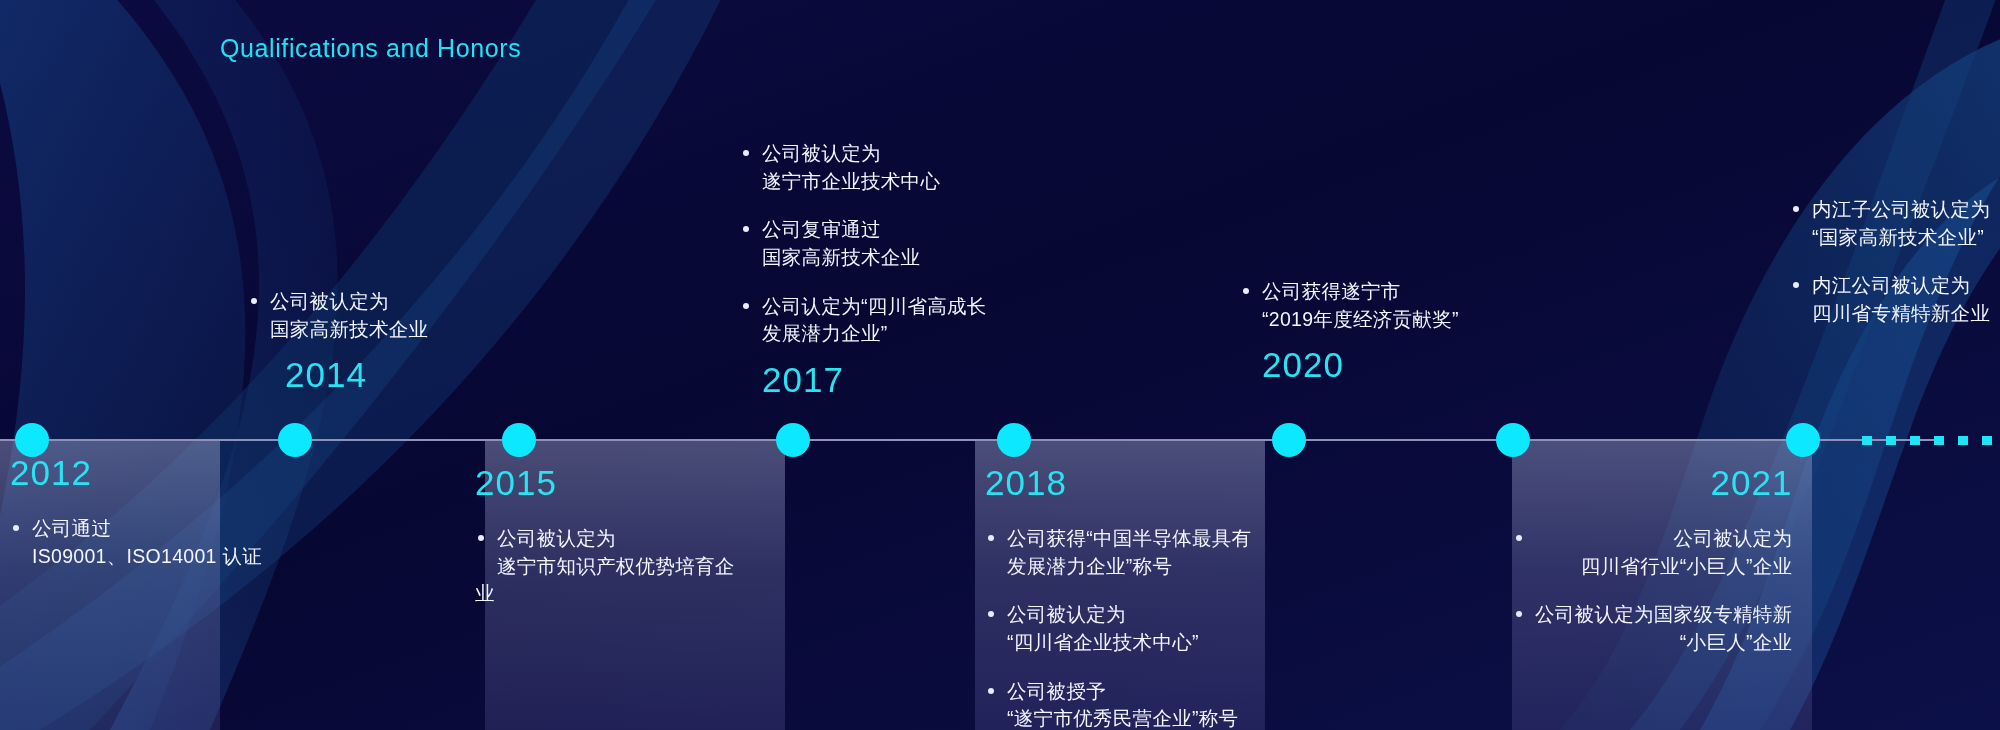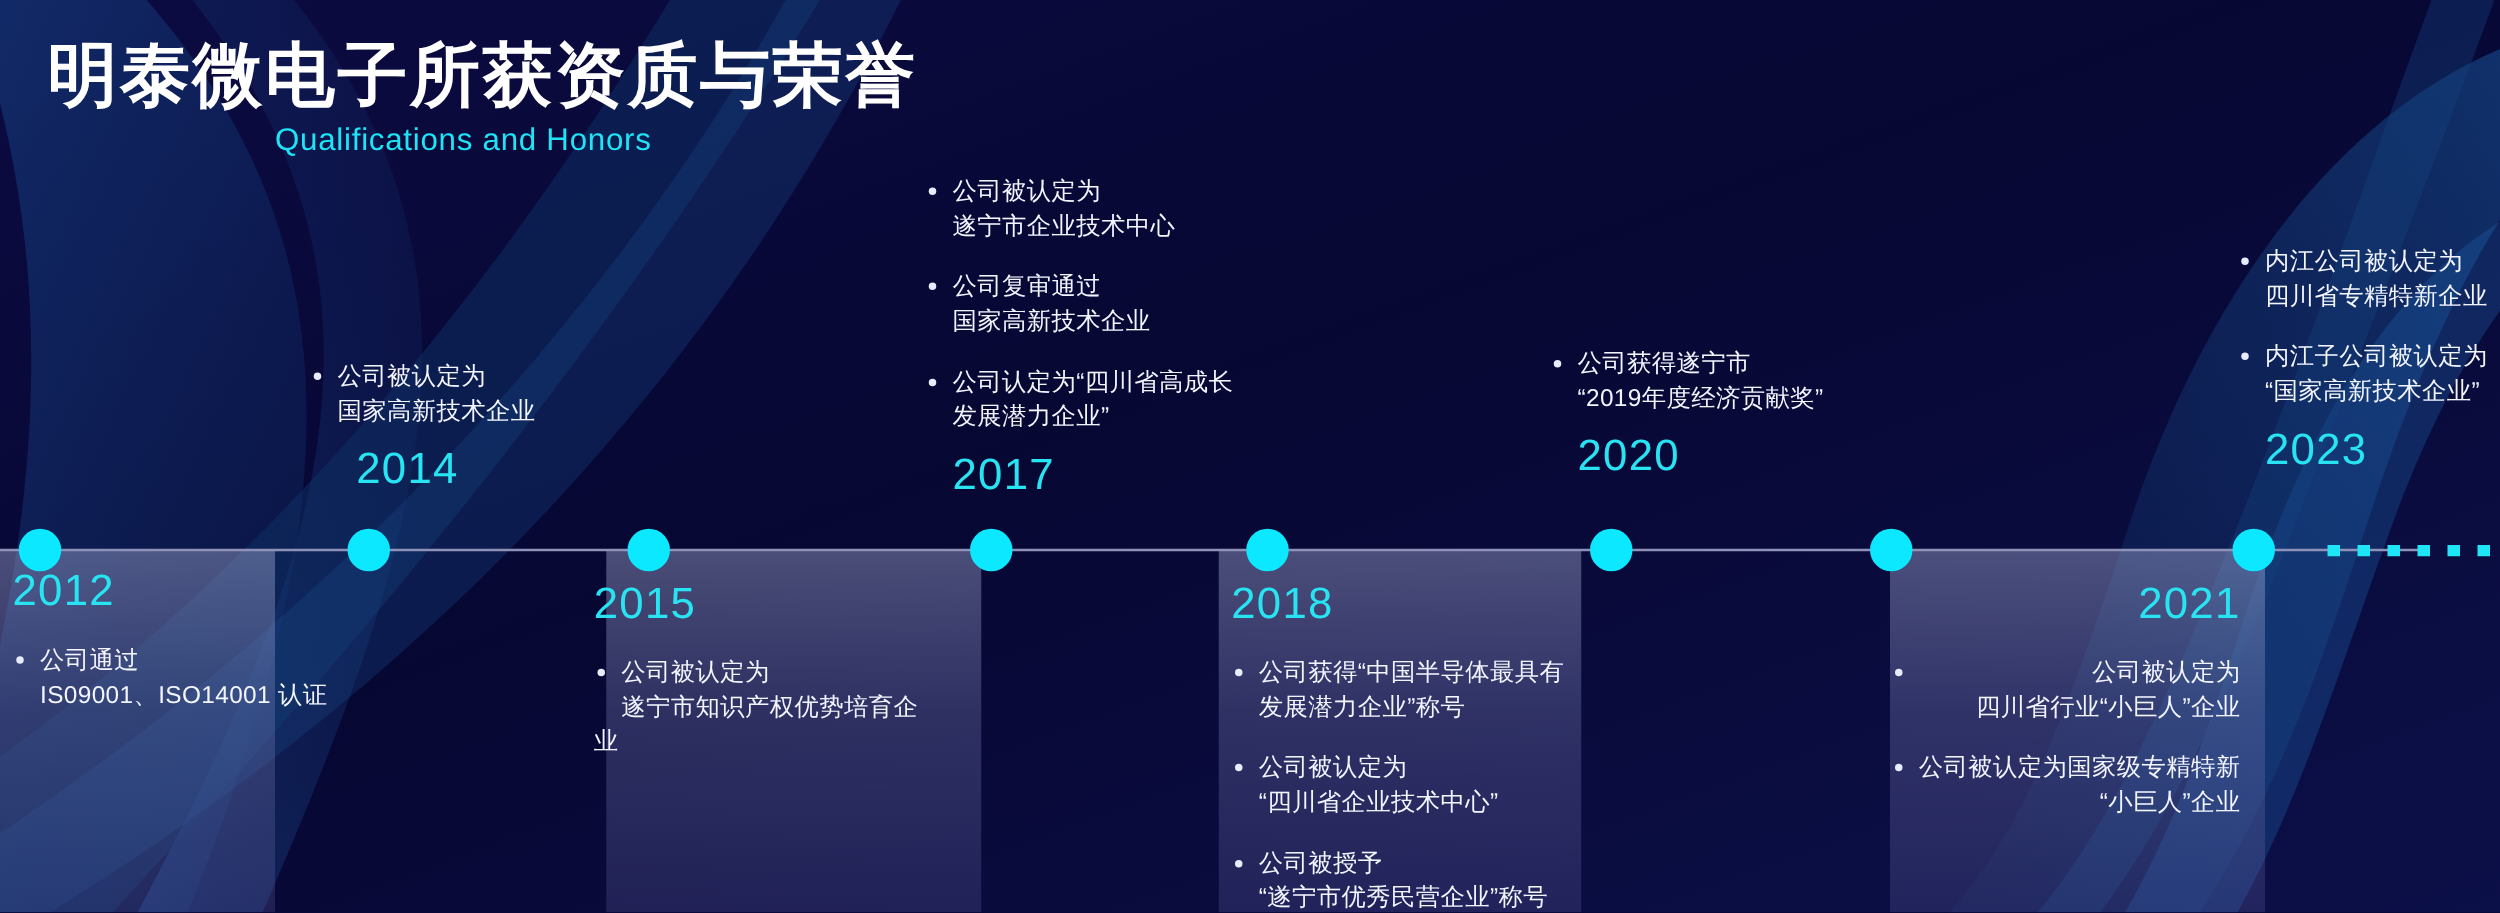--- a/index.html
+++ b/index.html
@@ -133,21 +133,20 @@
     <path d="M200,-40 C420,190 340,430 210,730 L110,730 C270,430 340,200 120,-40 Z" fill="url(#swoosh2)" opacity="0.7"></path>
     <path d="M560,-40 C430,180 250,430 -20,620 L-20,730 L90,730 C330,470 520,230 680,-40 Z" fill="#10356b" opacity="0.45"></path>
     <path d="M650,-40 C520,210 300,470 -20,680 L-20,730 L40,730 C380,520 600,260 740,-40 Z" fill="#1a4c8c" opacity="0.30"></path>
 
     <path d="M2060,20 C1880,60 1760,240 1700,430 C1650,580 1620,660 1560,730 L1760,730 C1830,620 1860,520 1900,400 C1950,250 2010,140 2060,110 Z" fill="url(#swooshR)" opacity="0.85"></path>
     <path d="M2060,150 C1930,190 1850,330 1800,480 C1765,590 1740,660 1700,730 L1790,730 C1840,640 1870,540 1910,430 C1960,290 2020,210 2060,190 Z" fill="#1f63ae" opacity="0.32"></path>
     <path d="M1960,-40 C1900,120 1840,300 1770,470 C1720,590 1680,670 1630,730 L1680,730 C1740,650 1790,540 1840,410 C1900,250 1960,100 2010,-40 Z" fill="#14407d" opacity="0.40"></path>
   </svg>
 
   <div class="header">
-    <div class="main-title">明泰微电子所获资质与荣誉</div>
     <div class="sub-title">Qualifications and Honors</div>
   </div>
 
   <div class="panel" style="left:0px;   width:220px;"></div>
   <div class="panel" style="left:485px; width:300px;"></div>
   <div class="panel" style="left:975px; width:290px;"></div>
   <div class="panel" style="left:1512px;width:300px;"></div>
 
   <div class="axis-line"></div>
   <div class="axis-dash" style="left:1862px;"></div>
@@ -266,25 +265,24 @@
         <span class="ln">公司被认定为国家级专精特新</span>
         <span class="ln"> “小巨人”企业</span>
       </li>
     </ul>
   </div>
 
   <div class="group top" style="left:1790px; top:196px;">
     <ul class="bullets">
       <li class="bullet">
         <span class="dot"></span>
+        <span class="ln">内江子公司被认定为</span>
+        <span class="ln"> “国家高新技术企业”</span>
+      </li>
+      <li class="bullet">
+        <span class="dot"></span>
         <span class="ln">内江公司被认定为</span>
         <span class="ln">四川省专精特新企业</span>
       </li>
-      <li class="bullet">
-        <span class="dot"></span>
-        <span class="ln">内江子公司被认定为</span>
-        <span class="ln"> “国家高新技术企业”</span>
-      </li>
-    </ul>
-    <div class="year" style="margin-left:22px;">2023</div>
+    </ul>
   </div>
 
 </div>
 
 </body></html>

